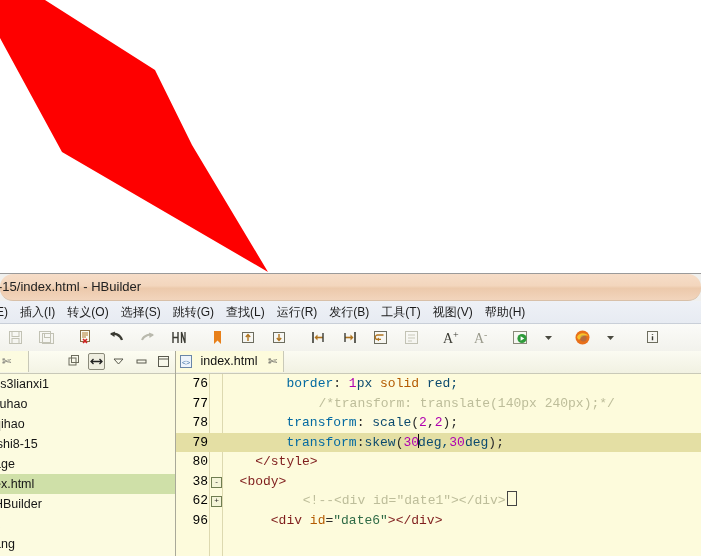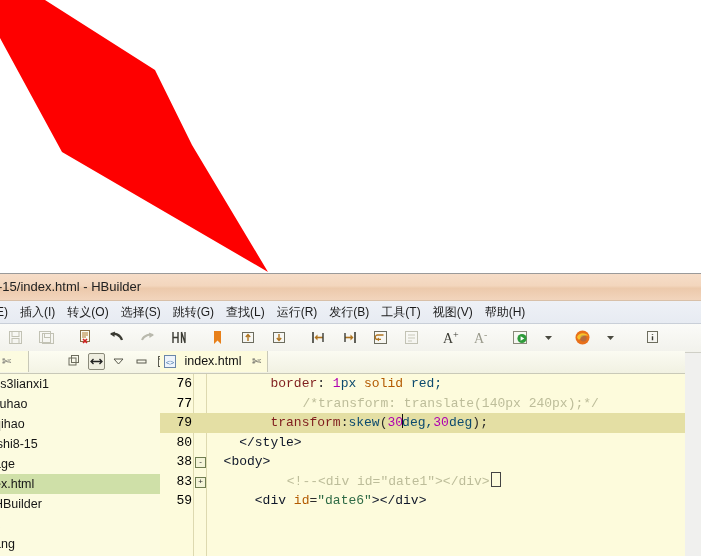--- a/index.html
+++ b/index.html
@@ -25,20 +25,21 @@
     background:#f0f0ee;
     border-top:1px solid #9a9a9a;
     overflow:hidden;
   }
 
   
   .titlebar{
     position:relative;height:26px;width:701px;
     background:linear-gradient(to bottom,#f6ddc8 0%,#f3d6bd 45%,#ecc9ab 55%,#f2d5bd 100%);
     border-bottom:1px solid #d8c0a8;
+    border-radius:13px;
   }
   .titlebar .title{
     position:absolute;left:-2px;top:5px;
     font-size:13px;color:#222;white-space:nowrap;
     font-family:"Liberation Sans", sans-serif;
   }
 
   
   .menubar{
     position:relative;height:22px;width:701px;
@@ -103,21 +104,21 @@
     position:relative;height:20px;line-height:20px;
     font-size:12.5px;color:#161616;padding-left:0;
     white-space:nowrap;overflow:hidden;
     font-family:"Liberation Sans",sans-serif;
   }
   .ex-item span.lbl{position:relative;left:-6px;}
   .ex-item.selected{background:#cfe0a8;}
 
   
   .editor{
-    position:absolute;left:160px;top:0;width:525px;height:206px;
+    position:absolute;left:176px;top:0;width:525px;height:206px;
     background:#fdfbdc;overflow:hidden;
   }
   .tabbar{
     position:relative;height:22px;width:525px;
     background:linear-gradient(to bottom,#fbfbf2 0%,#f1f1e2 100%);
     border-bottom:1px solid #c9c9b8;
   }
   .tab{
     position:absolute;left:0;top:0;height:21px;
     background:#fdfbdc;border-right:1px solid #c9c9b8;
@@ -153,26 +154,26 @@
     border:1px solid #6f7d51;background:#f4f4d8;font-size:8px;line-height:8px;
     text-align:center;color:#2a2a2a;
     font-family:"Liberation Sans",sans-serif;
   }
   .vline{position:absolute;top:0;bottom:0;width:1px;background:#ddd9b0;}
   .code-text{
     position:absolute;left:48px;top:0;white-space:pre;
     font-family:"Liberation Mono","DejaVu Sans Mono",monospace;
     font-size:13px;
   }
-  .tk-prop{color:#7f1d1d;}
+  .tk-prop{color:#0369a1;}
   .tk-num{color:#b000b0;}
   .tk-kw{color:#b35a00;}
   .tk-plain{color:#0c4a6e;}
   .tk-cmt{color:#bdbd9a;padding-left:32px;}
-  .tk-tag{color:#0f172a;}
+  .tk-tag{color:#7f1d1d;}
   .tk-attr{color:#b35a00;}
   .tk-str{color:#2f6b46;}
   .tk-punc{color:#2b2b2b;}
   .caret{
     display:inline-block;width:1px;height:14px;background:#111;
     vertical-align:-2px;margin:0 -1px;
   }
   .boxcaret{
     display:inline-block;width:8px;height:13px;border:1px solid #444;
     vertical-align:-2px;margin-left:1px;
@@ -332,40 +333,44 @@
           <div class="vline" style="left:33px;"></div>
           <div class="vline" style="left:46px;"></div>
         <div class="code-row">
               <span class="gutter-num">76</span>
               <span class="code-text"><span class="tk-plain">        </span><span class="tk-prop">border</span><span class="tk-punc">: </span><span class="tk-num">1</span><span class="tk-plain">px </span><span class="tk-kw">solid</span><span class="tk-plain"> red;</span></span>
             </div>
             <div class="code-row">
               <span class="gutter-num">77</span>
               <span class="code-text"><span class="tk-cmt">        /*transform: translate(140px 240px);*/</span></span>
             </div>
+            <div class="code-row">
+              <span class="gutter-num">78</span>
+              <span class="code-text"><span class="tk-plain">        </span><span class="tk-prop">transform</span><span class="tk-punc">: </span><span class="tk-plain">scale</span><span class="tk-punc">(</span><span class="tk-num">2</span><span class="tk-punc">,</span><span class="tk-num">2</span><span class="tk-punc">);</span></span>
+            </div>
             <div class="code-row hl">
               <span class="gutter-num">79</span>
               <span class="code-text"><span class="tk-plain">        </span><span class="tk-prop">transform</span><span class="tk-punc">:</span><span class="tk-plain">skew</span><span class="tk-punc">(</span><span class="tk-num">30</span><span class="caret"></span><span class="tk-plain">deg,</span><span class="tk-num">30</span><span class="tk-plain">deg</span><span class="tk-punc">);</span></span>
             </div>
             <div class="code-row">
               <span class="gutter-num">80</span>
               <span class="code-text"><span class="tk-plain">    </span><span class="tk-tag">&lt;/style&gt;</span></span>
             </div>
             <div class="code-row">
               <span class="gutter-num">38</span>
               <span class="fold">-</span>
               <span class="code-text"><span class="tk-plain">  </span><span class="tk-tag">&lt;body&gt;</span></span>
             </div>
             <div class="code-row">
-              <span class="gutter-num">83</span>
+              <span class="gutter-num">62</span>
               <span class="fold">+</span>
               <span class="code-text"><span class="tk-cmt">      &lt;!--&lt;div id="date1"&gt;&lt;/div&gt;</span><span class="boxcaret"></span></span>
             </div>
             <div class="code-row">
-              <span class="gutter-num">59</span>
+              <span class="gutter-num">96</span>
               <span class="code-text"><span class="tk-plain">      </span><span class="tk-tag">&lt;div </span><span class="tk-attr">id</span><span class="tk-punc">=</span><span class="tk-str">"date6"</span><span class="tk-tag">&gt;&lt;/div&gt;</span></span>
             </div>
           </div>
       </div>
 
     </div>
   </div>
 </div>
 
 </body></html>

